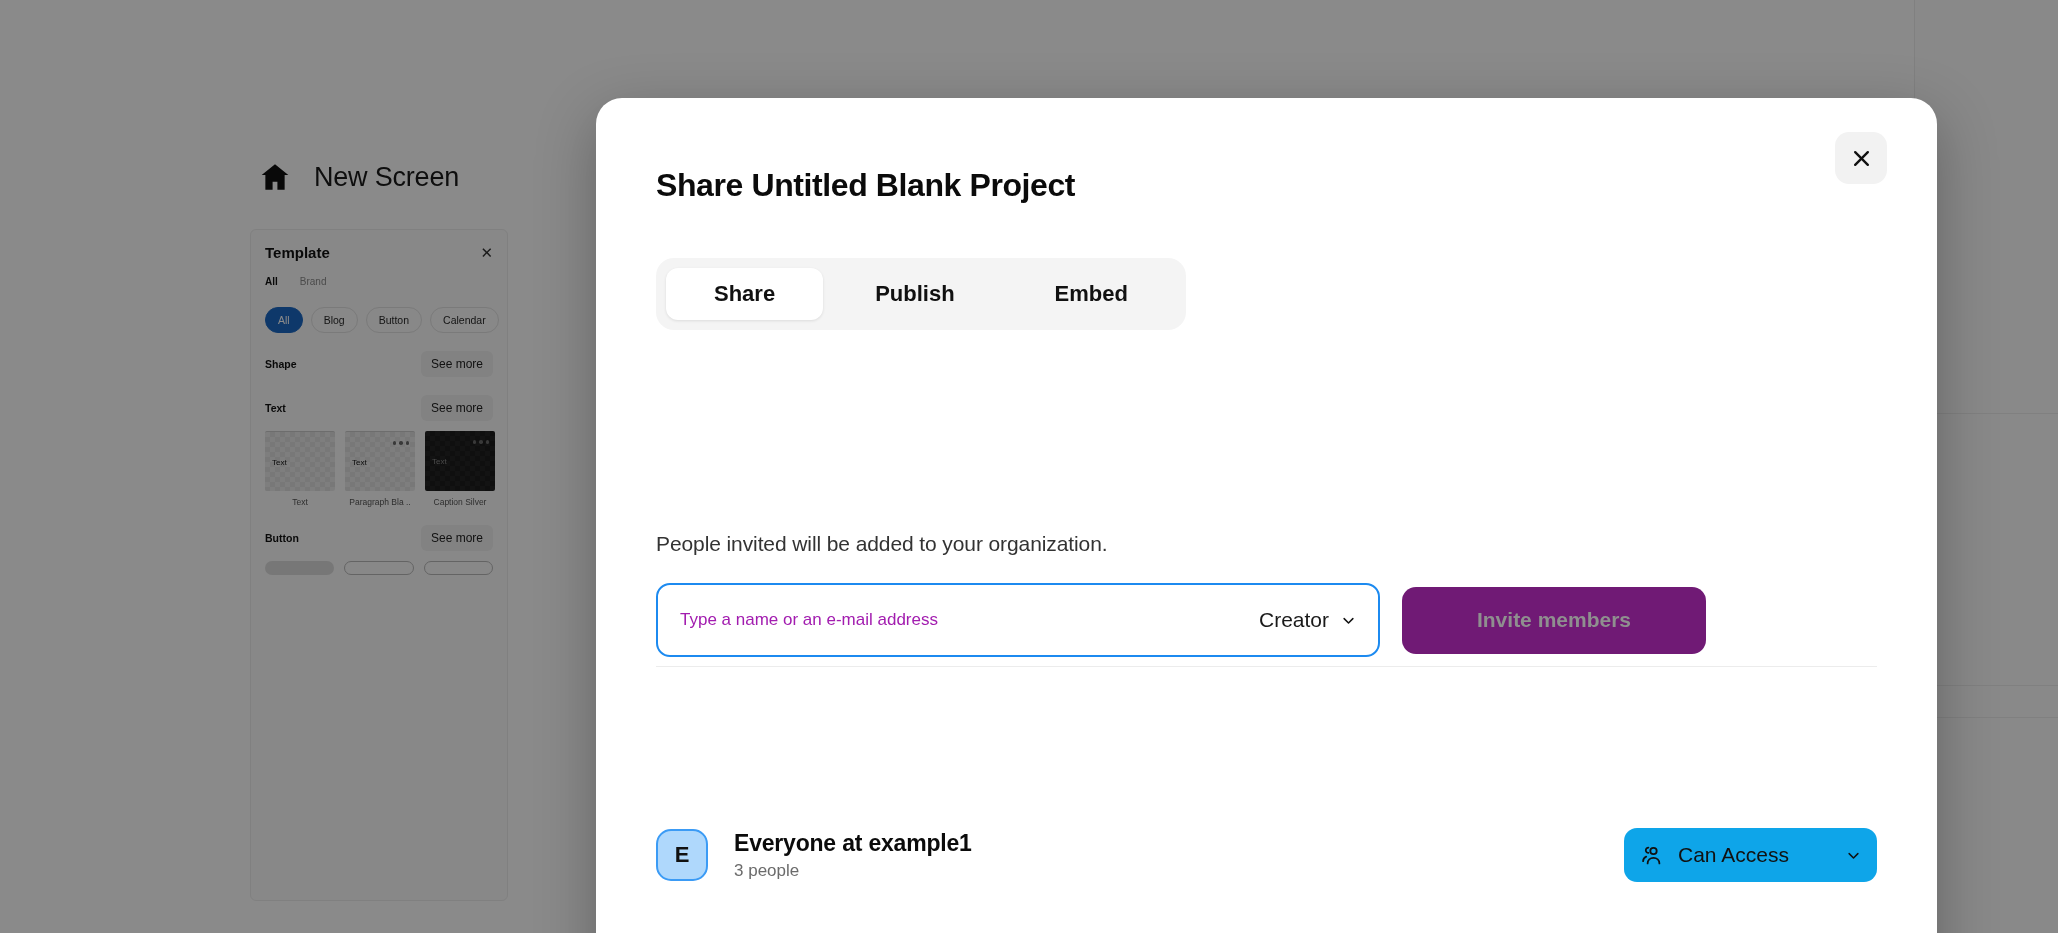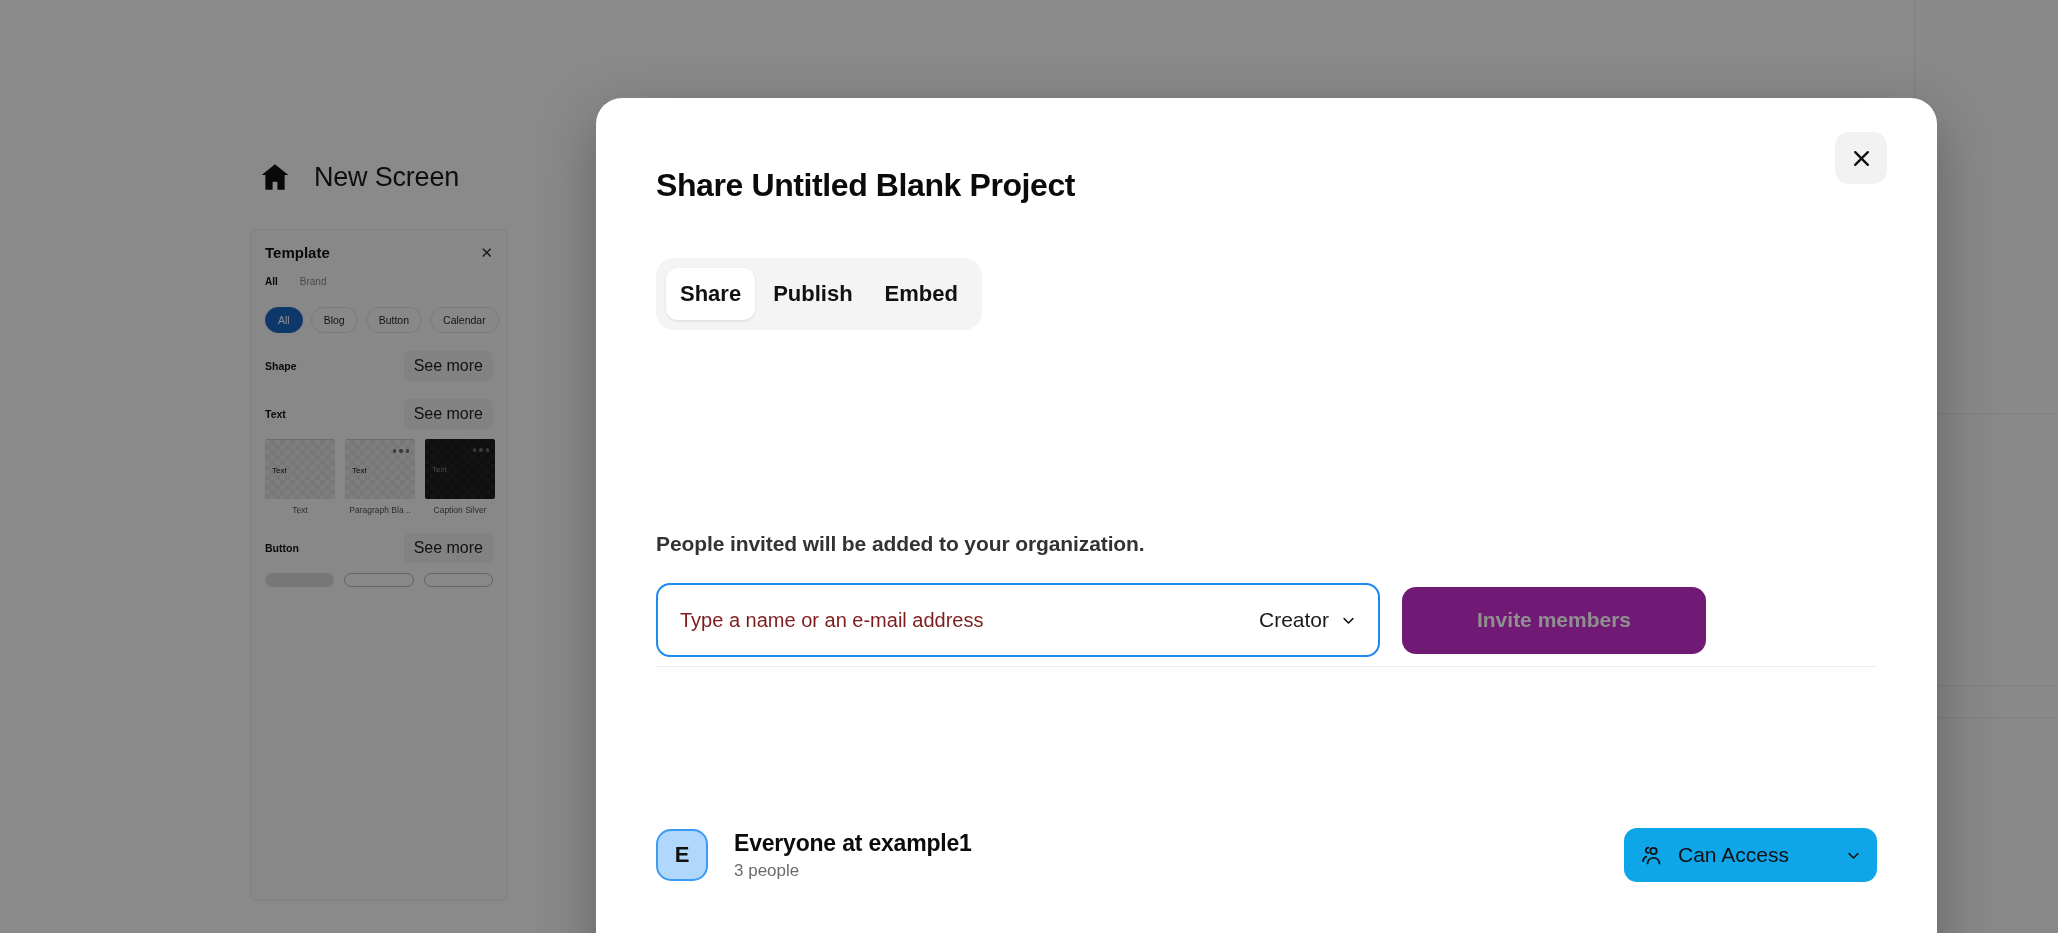--- a/index.html
+++ b/index.html
@@ -65,21 +65,21 @@
     font-size: 10.5px; color: #2a2a2a;
     border: 1px solid #e2e2e2; background: #fbfbfb;
     white-space: nowrap;
   }
   .chip.active { background: #1B68C4; color: #fff; border-color: #1B68C4; }
 
   .tp-section { padding: 18px 14px 0 14px; }
   .tp-section-head { display: flex; align-items: center; justify-content: space-between; }
   .tp-section-title { font-size: 10.5px; font-weight: bold; color: #111; }
   .see-more {
-    font-size: 16px; color: #222; background: #f0f0f0;
+    font-size: 12px; color: #222; background: #f0f0f0;
     border-radius: 6px; padding: 6px 10px;
   }
   .thumbs { display: flex; gap: 10px; margin-top: 10px; }
   .thumb-col { width: 70px; }
   .thumb {
     width: 70px; height: 60px; border-radius: 2px;
     background-color: #232323;
     background-image:
       linear-gradient(45deg, #1d1d1d 25%, transparent 25%, transparent 75%, #1d1d1d 75%),
       linear-gradient(45deg, #1d1d1d 25%, transparent 25%, transparent 75%, #1d1d1d 75%);
@@ -153,50 +153,50 @@
     display: flex; align-items: center; justify-content: center;
   }
   .close-icon { width: 19px; height: 19px; display: block; }
 
   .tabs {
     position: absolute; left: 60px; top: 160px;
     background: #f4f4f4; border-radius: 18px;
     padding: 10px; display: flex; gap: 4px;
   }
   .tab {
-    padding: 13px 14px; border-radius: 12px;
+    padding: 13px 48px; border-radius: 12px;
     font-size: 22px; font-weight: bold; color: #111;
     background: transparent; border: none; cursor: pointer;
     font-family: "Liberation Sans", sans-serif;
   }
   .tab.active { background: #ffffff; box-shadow: 0 1px 3px rgba(0,0,0,0.10); }
 
   .sec-title {
     position: absolute; left: 60px;
     font-size: 24px; font-weight: bold; color: #0b0b0b; letter-spacing: -0.2px;
   }
   .sec-sub {
     position: absolute; left: 60px;
     font-size: 21px; color: #333; letter-spacing: -0.1px;
   }
   #add-title { top: 388px; }
-  #add-sub  { top: 434px; font-weight: bold; }
+  #add-sub  { top: 434px; }
 
   .invite-row {
     position: absolute; left: 60px; top: 485px;
     display: flex; gap: 22px; align-items: center;
   }
   .invite-input {
     width: 724px; height: 74px;
     border: 2px solid #1C8AF0; border-radius: 14px;
     background: #fff;
     display: flex; align-items: center; justify-content: space-between;
     padding: 0 22px 0 22px;
   }
-  .invite-ph { font-size: 20px; color: #7f1d1d; }
+  .invite-ph { font-size: 17px; color: #a21caf; }
   .role-select {
     display: flex; align-items: center; gap: 12px; cursor: pointer;
   }
   .role-label { font-size: 21px; color: #1a1a1a; }
   .chev { width: 15px; height: 15px; display: block; }
   .invite-btn {
     width: 304px; height: 67px; border-radius: 14px;
     background: #701a75; border: none;
     font-size: 21px; color: #8f8f8f; font-weight: bold;
     cursor: default;

